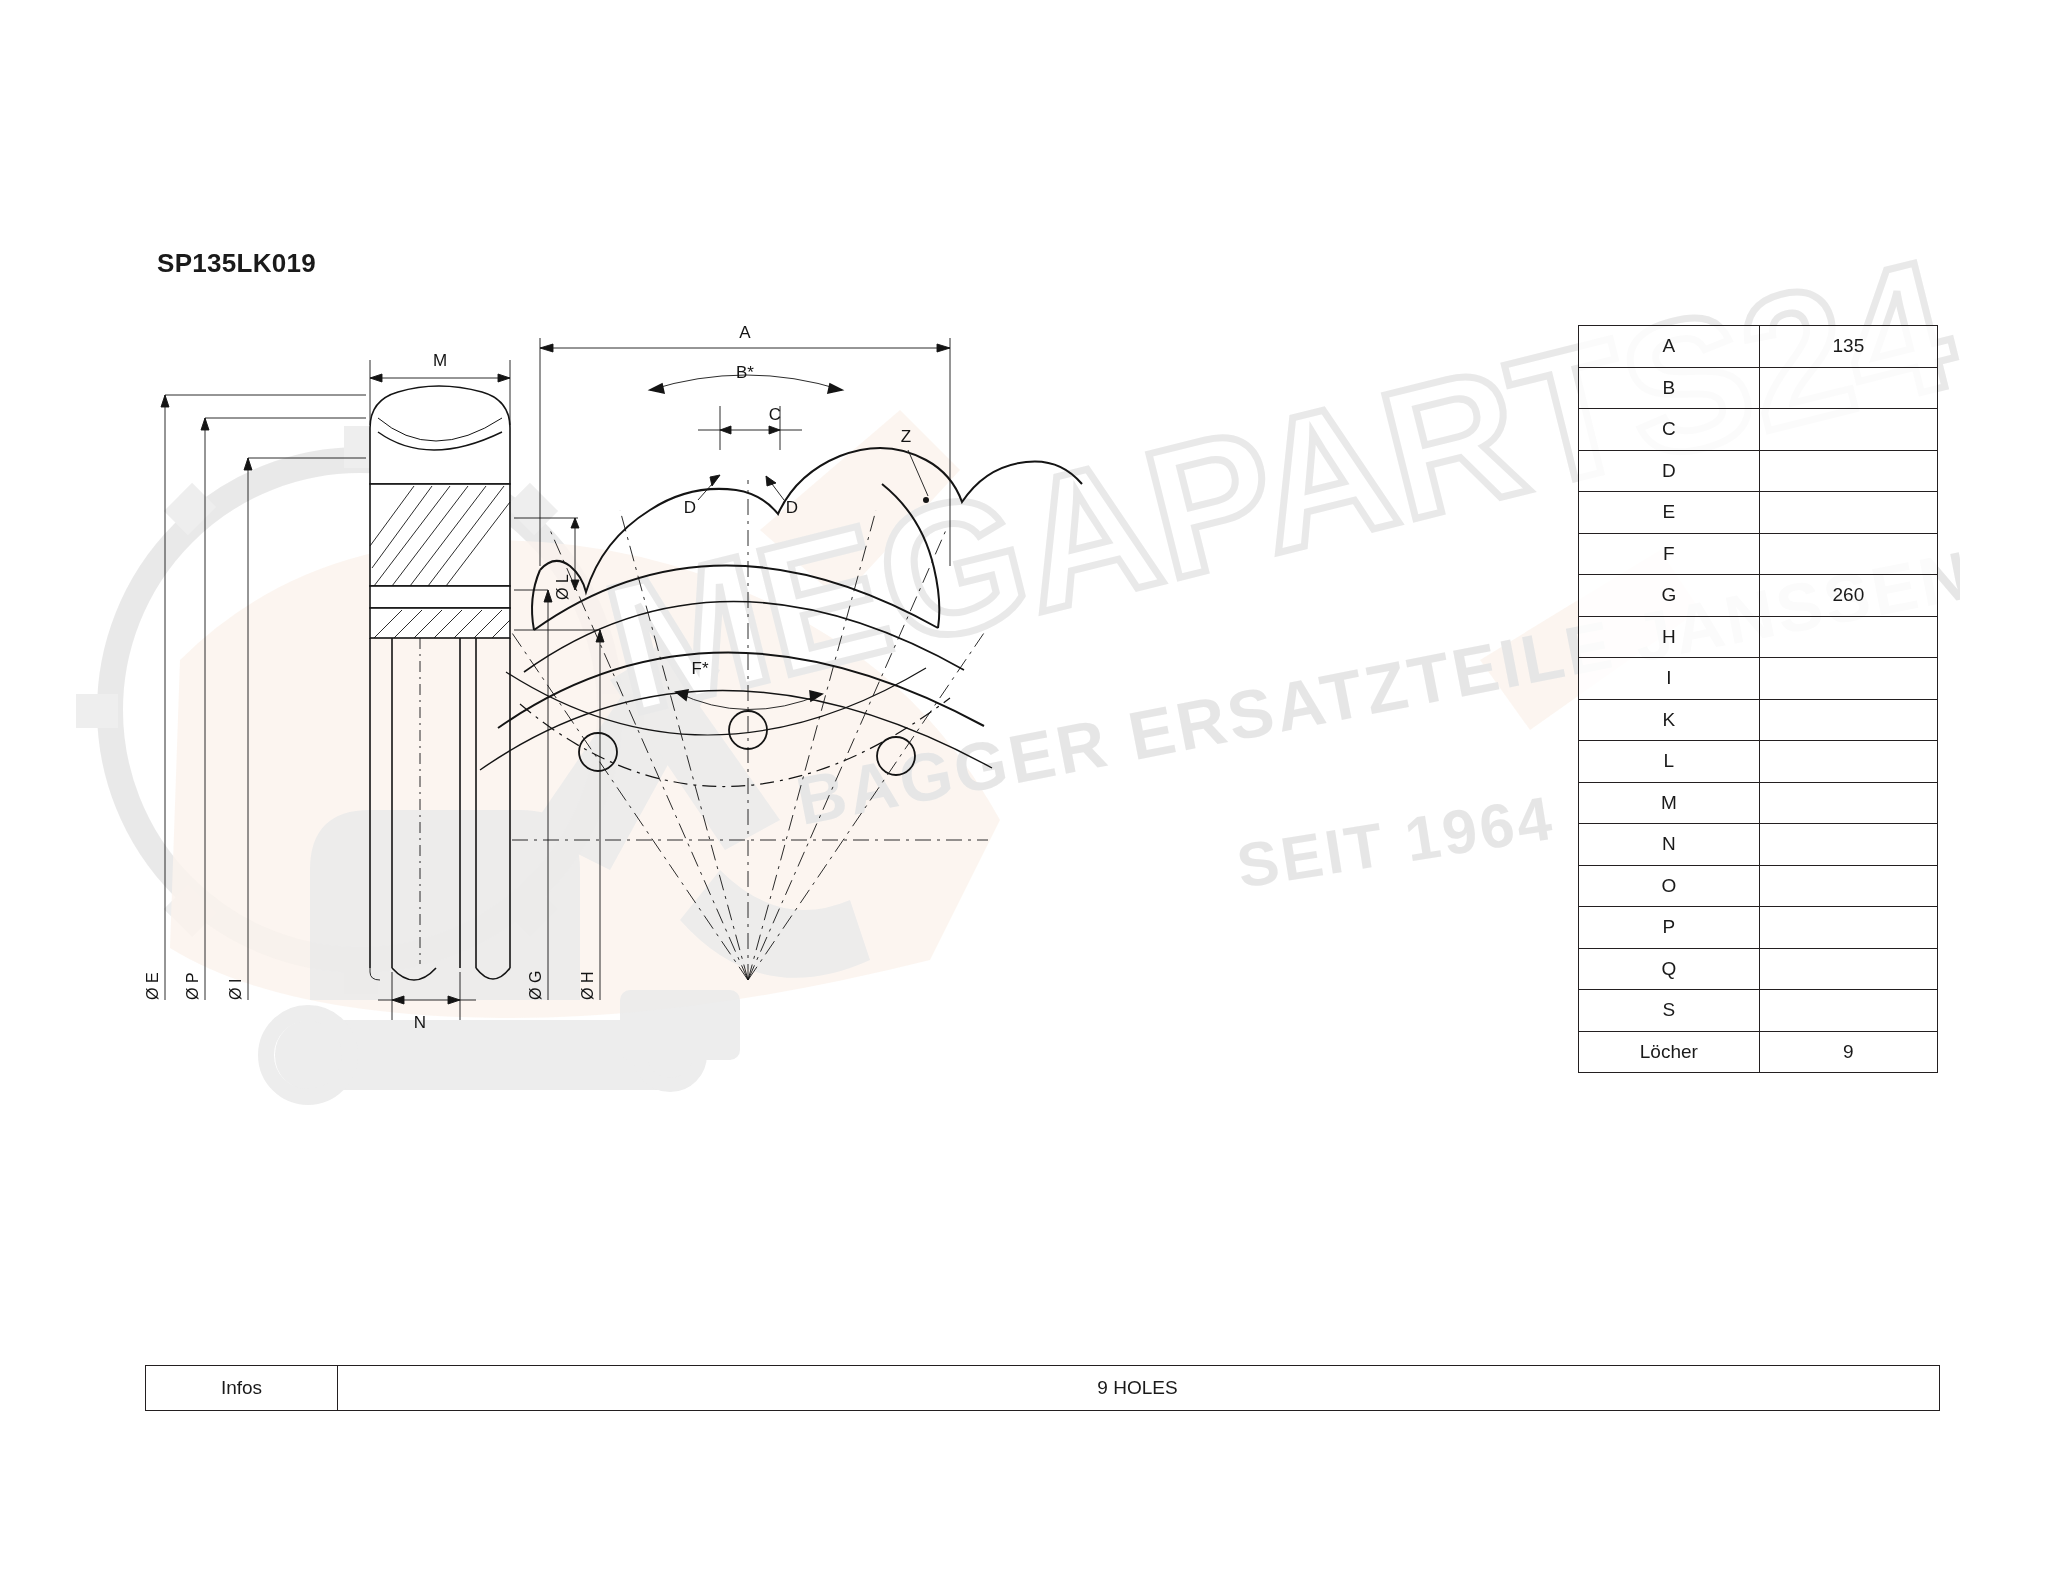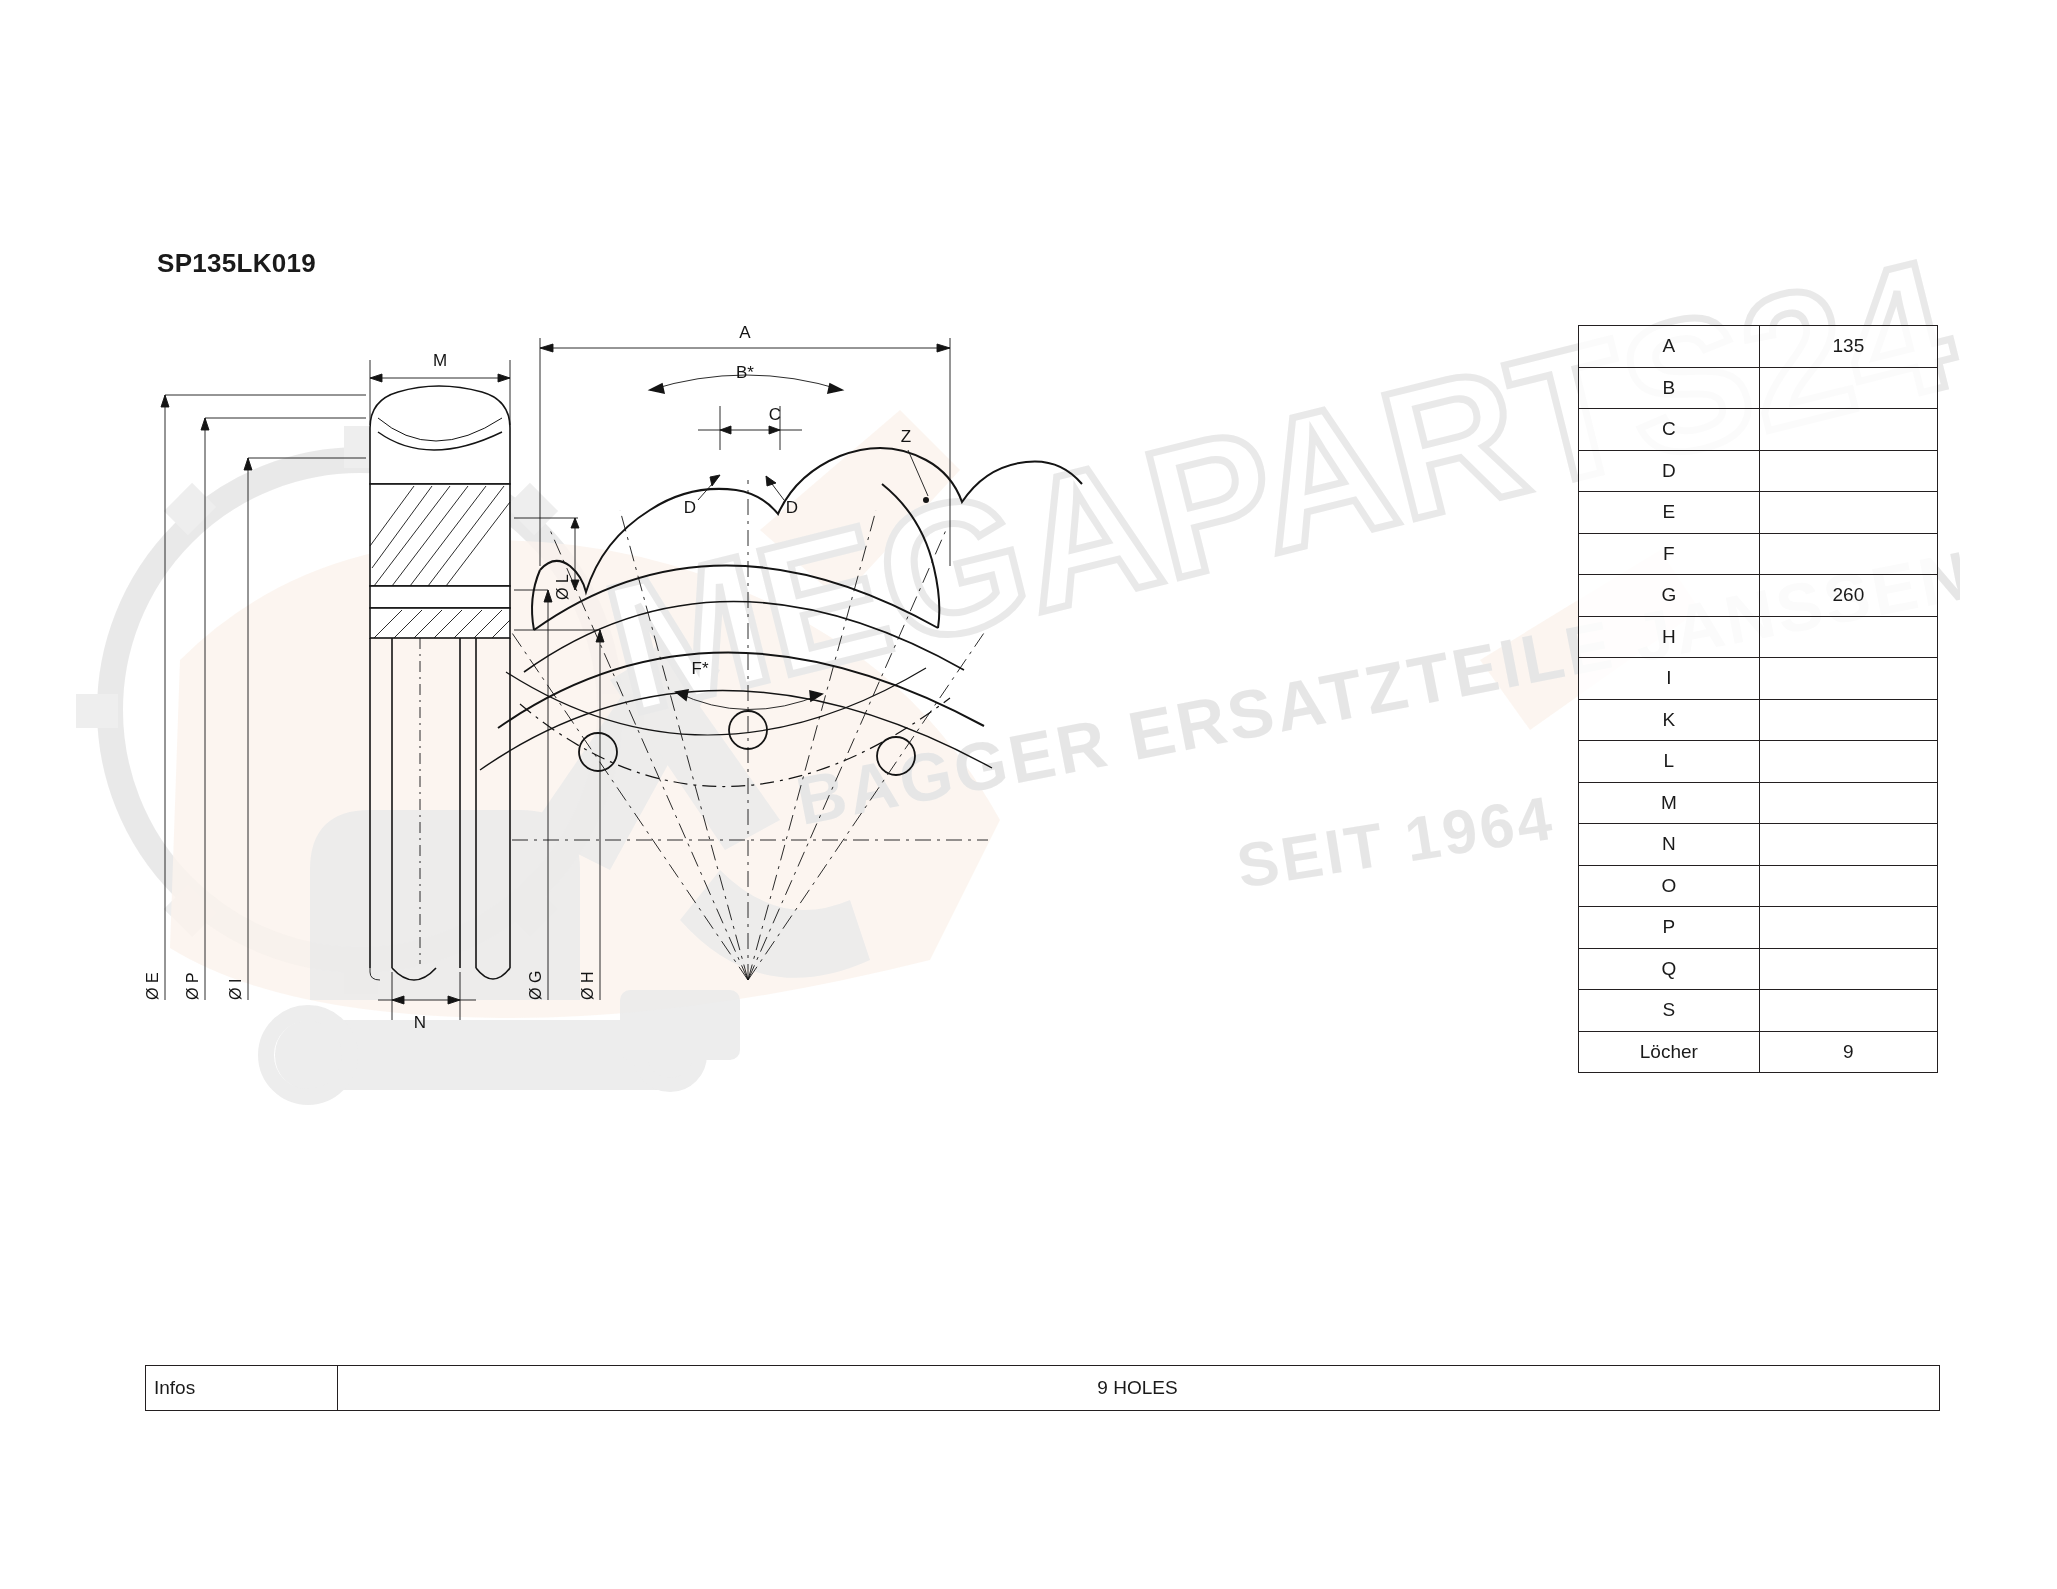--- a/index.html
+++ b/index.html
@@ -84,21 +84,21 @@
   }
   .infos-table td {
     border: 1px solid #231f20;
     height: 44px;
     font-size: 19px;
     color: #1a1a1a;
     padding: 0 8px;
   }
   .infos-table td.k {
     width: 175px;
-    text-align: left;
+    text-align: center;
   }
   .infos-table td.v {
     text-align: center;
     padding-left: 6px;
   }
 </style>
 </head>
 <body>
 
 <div class="page">

